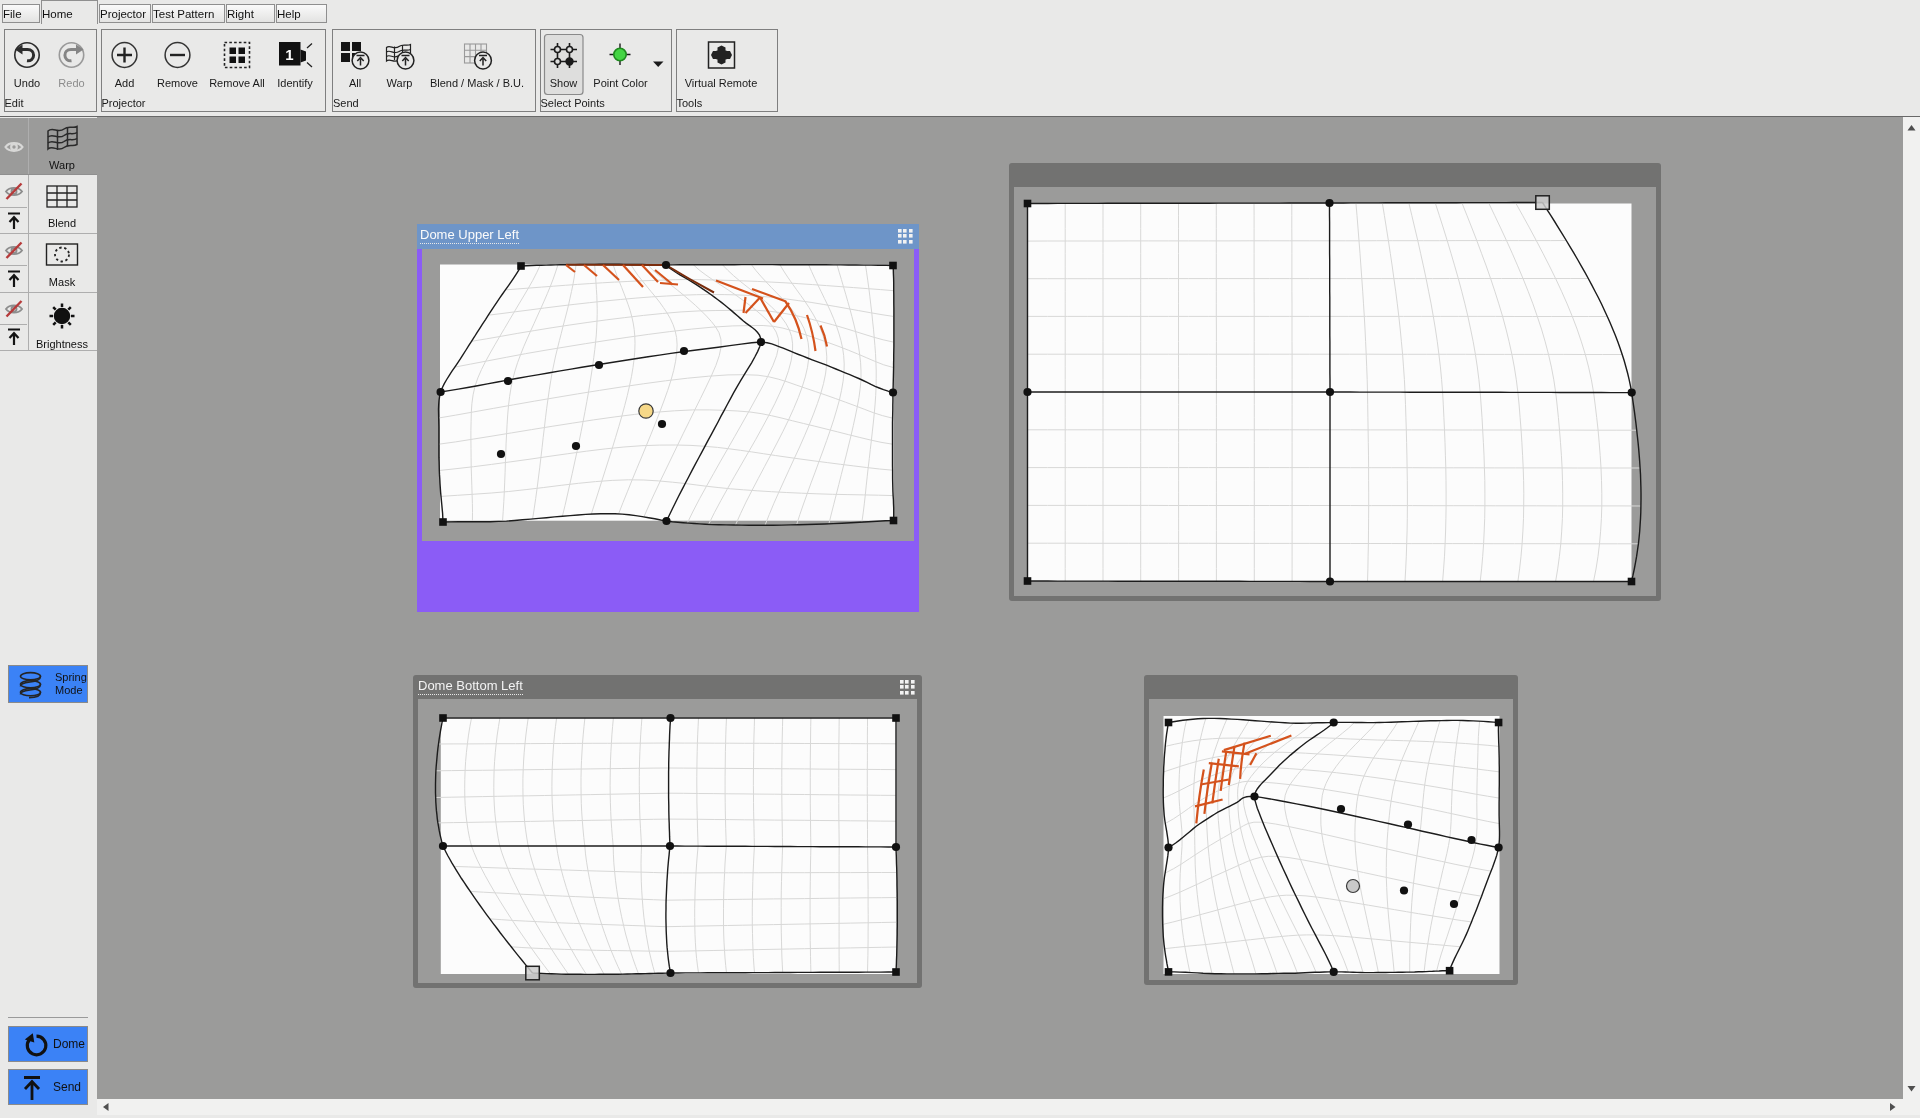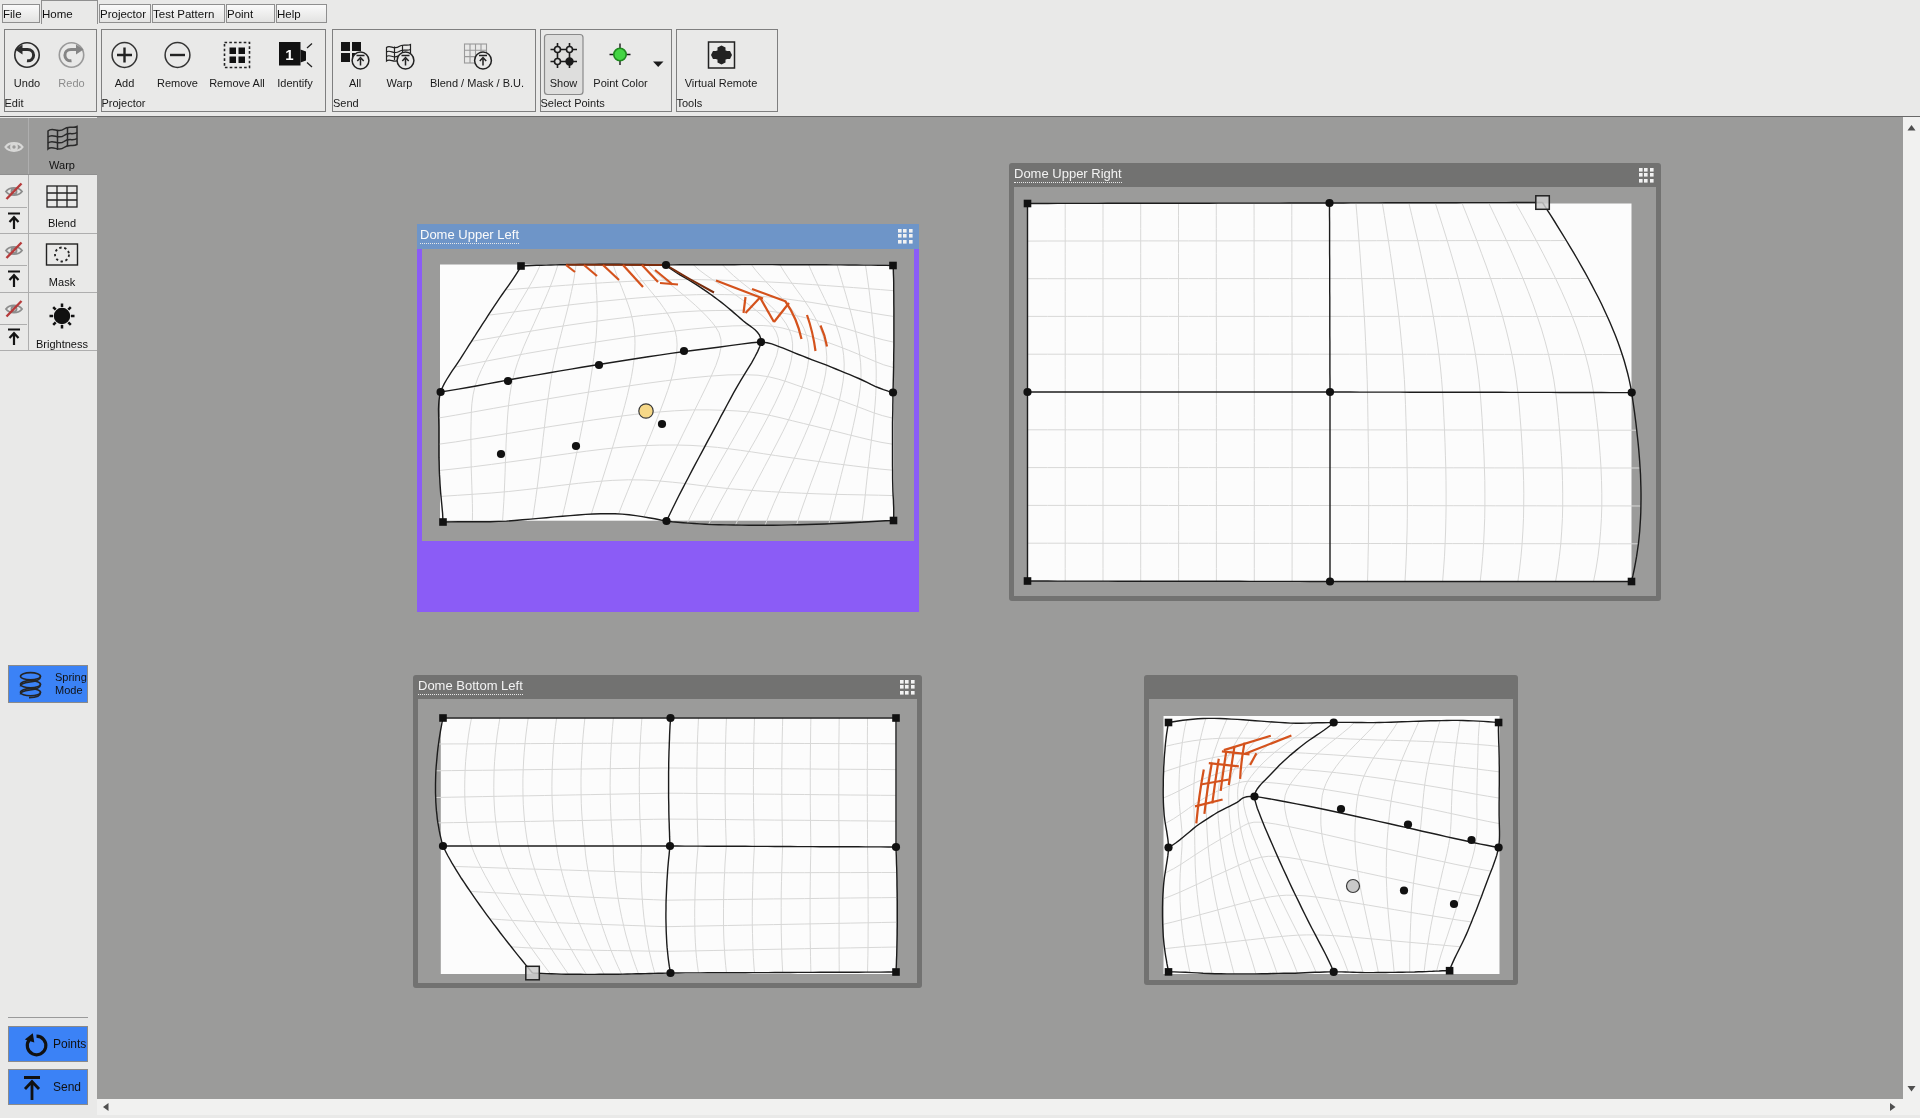--- a/index.html
+++ b/index.html
@@ -84,34 +84,20 @@
         <circle cx="576.0" cy="446.0" r="4.1" fill="#111"></circle>
         <circle cx="662.0" cy="424.0" r="4.1" fill="#111"></circle>
         <rect x="517.2" y="262.2" width="7.6" height="7.6" fill="#111"></rect>
         <rect x="889.2" y="261.7" width="7.6" height="7.6" fill="#111"></rect>
         <rect x="439.2" y="518.2" width="7.6" height="7.6" fill="#111"></rect>
         <rect x="889.7" y="516.7" width="7.6" height="7.6" fill="#111"></rect>
       </svg>
     </div>
   </div>
 <div class="win" style="left:1009px;top:163px;width:652.0px;height:438.0px;background:#727271;border-radius:3px">
-    <div class="wtitle" style="height:24px">
-      <span style="left:5px;color:#f3f3f3">Dome Upper Right</span>
-      <div class="gridicon" style="right:6px"><svg width="15" height="15" viewBox="0 0 15 15">
-          <rect x="0" y="0" width="3.6" height="3.6" fill="#f2f2f2"></rect>
-          <rect x="5" y="0" width="3.6" height="3.6" fill="#f2f2f2"></rect>
-          <rect x="11" y="0" width="3.6" height="3.6" fill="#f2f2f2"></rect>
-          <rect x="0" y="5" width="3.6" height="3.6" fill="#f2f2f2"></rect>
-          <rect x="5" y="5" width="3.6" height="3.6" fill="#f2f2f2"></rect>
-          <rect x="11" y="5" width="3.6" height="3.6" fill="#f2f2f2"></rect>
-          <rect x="0" y="11" width="3.6" height="3.6" fill="#f2f2f2"></rect>
-          <rect x="5" y="11" width="3.6" height="3.6" fill="#f2f2f2"></rect>
-          <rect x="11" y="11" width="3.6" height="3.6" fill="#f2f2f2"></rect>
-        </svg></div>
-    </div>
     <div class="abs" style="left:5px;top:24px;width:642.0px;height:409.0px;background:#9b9b9a;overflow:hidden">
       <svg width="642" height="409" viewBox="1014.0 187.0 642 409" style="position:absolute;left:0;top:0">
         <rect x="1027.5" y="203.5" width="604.0" height="377.5" fill="#fcfcfc"></rect>
         <path d="M1065.2,203.4L1065.2,215.9L1065.2,228.5L1065.2,241.0L1065.2,253.6L1065.2,266.1L1065.2,278.7L1065.2,291.3L1065.2,303.8L1065.2,316.4L1065.2,329.0L1065.2,341.6L1065.2,354.2L1065.2,366.8L1065.2,379.4L1065.2,392.0L1065.2,404.6L1065.2,417.2L1065.2,429.8L1065.2,442.4L1065.2,455.0L1065.2,467.6L1065.2,480.2L1065.2,492.8L1065.2,505.4L1065.2,518.0L1065.2,530.6L1065.2,543.2L1065.2,555.8L1065.2,568.5L1065.2,581.1M1103.0,203.4L1103.0,215.9L1103.0,228.4L1103.0,241.0L1103.0,253.5L1103.0,266.1L1103.0,278.7L1103.0,291.2L1103.0,303.8L1103.0,316.4L1103.0,329.0L1103.0,341.6L1103.0,354.2L1103.0,366.8L1103.0,379.4L1103.0,392.0L1103.0,404.6L1103.0,417.2L1103.0,429.8L1103.0,442.4L1103.0,455.0L1103.0,467.6L1103.0,480.2L1103.0,492.8L1103.0,505.4L1103.0,518.0L1103.0,530.7L1103.0,543.3L1103.0,555.9L1103.0,568.5L1103.0,581.1M1140.7,203.3L1140.7,215.8L1140.7,228.4L1140.7,240.9L1140.7,253.5L1140.7,266.1L1140.7,278.6L1140.7,291.2L1140.7,303.8L1140.7,316.4L1140.7,329.0L1140.7,341.6L1140.7,354.2L1140.7,366.8L1140.7,379.4L1140.7,392.0L1140.7,404.6L1140.7,417.2L1140.7,429.8L1140.7,442.4L1140.7,455.0L1140.7,467.6L1140.7,480.2L1140.7,492.8L1140.7,505.4L1140.7,518.1L1140.7,530.7L1140.7,543.3L1140.7,555.9L1140.7,568.6L1140.7,581.2M1178.5,203.2L1178.5,215.8L1178.5,228.3L1178.5,240.9L1178.5,253.5L1178.5,266.0L1178.5,278.6L1178.5,291.2L1178.5,303.8L1178.5,316.4L1178.5,329.0L1178.5,341.6L1178.5,354.2L1178.5,366.8L1178.6,379.4L1178.6,392.0L1178.6,404.6L1178.6,417.2L1178.6,429.8L1178.6,442.4L1178.6,455.0L1178.6,467.6L1178.6,480.2L1178.6,492.8L1178.6,505.5L1178.6,518.1L1178.6,530.7L1178.6,543.3L1178.6,556.0L1178.6,568.6L1178.6,581.2M1216.3,203.1L1216.3,215.7L1216.3,228.3L1216.3,240.9L1216.3,253.4L1216.3,266.0L1216.3,278.6L1216.3,291.2L1216.3,303.8L1216.3,316.4L1216.4,329.0L1216.4,341.6L1216.4,354.2L1216.4,366.8L1216.4,379.4L1216.4,392.0L1216.4,404.6L1216.4,417.2L1216.4,429.8L1216.4,442.4L1216.4,455.0L1216.4,467.6L1216.4,480.2L1216.4,492.8L1216.4,505.5L1216.4,518.1L1216.4,530.7L1216.4,543.4L1216.4,556.0L1216.4,568.6L1216.4,581.3M1254.0,203.1L1254.1,215.7L1254.1,228.3L1254.1,240.8L1254.1,253.4L1254.1,266.0L1254.1,278.6L1254.1,291.2L1254.2,303.8L1254.2,316.4L1254.2,329.0L1254.2,341.6L1254.2,354.2L1254.2,366.8L1254.2,379.4L1254.3,392.0L1254.3,404.6L1254.3,417.2L1254.3,429.8L1254.3,442.4L1254.3,455.0L1254.3,467.6L1254.3,480.2L1254.3,492.9L1254.3,505.5L1254.3,518.1L1254.3,530.7L1254.3,543.4L1254.3,556.0L1254.3,568.7L1254.3,581.4M1291.8,203.0L1291.8,215.6L1291.8,228.2L1291.9,240.8L1291.9,253.4L1291.9,266.0L1291.9,278.6L1291.9,291.2L1292.0,303.8L1292.0,316.4L1292.0,329.0L1292.0,341.6L1292.1,354.2L1292.1,366.8L1292.1,379.4L1292.1,392.0L1292.1,404.6L1292.1,417.2L1292.1,429.8L1292.1,442.4L1292.1,455.0L1292.1,467.6L1292.1,480.2L1292.1,492.9L1292.1,505.5L1292.1,518.1L1292.1,530.8L1292.1,543.4L1292.1,556.1L1292.1,568.7L1292.1,581.4M1355.9,202.9L1357.0,215.5L1358.0,228.1L1359.0,240.8L1360.0,253.4L1360.9,266.0L1361.8,278.6L1362.7,291.2L1363.5,303.8L1364.3,316.4L1365.0,329.0L1365.6,341.6L1366.2,354.2L1366.7,366.8L1367.2,379.5L1367.5,392.1L1367.7,404.7L1367.9,417.3L1368.1,429.9L1368.3,442.5L1368.5,455.1L1368.6,467.7L1368.6,480.3L1368.7,492.9L1368.7,505.6L1368.6,518.2L1368.5,530.9L1368.4,543.5L1368.1,556.2L1367.9,568.8L1367.5,581.5M1382.3,202.9L1384.4,215.5L1386.4,228.1L1388.4,240.7L1390.3,253.3L1392.2,266.0L1393.9,278.6L1395.7,291.2L1397.3,303.8L1398.8,316.4L1400.2,329.0L1401.4,341.7L1402.6,354.3L1403.5,366.9L1404.4,379.5L1405.0,392.1L1405.5,404.7L1405.9,417.3L1406.3,429.9L1406.6,442.5L1406.9,455.1L1407.1,467.7L1407.3,480.4L1407.4,493.0L1407.4,505.6L1407.3,518.3L1407.1,530.9L1406.7,543.6L1406.3,556.2L1405.7,568.9L1405.0,581.5M1408.8,202.8L1411.8,215.4L1414.8,228.1L1417.8,240.7L1420.6,253.3L1423.4,265.9L1426.1,278.6L1428.6,291.2L1431.1,303.8L1433.3,316.4L1435.4,329.0L1437.3,341.7L1438.9,354.3L1440.4,366.9L1441.6,379.6L1442.6,392.2L1443.3,404.8L1443.9,417.4L1444.5,430.0L1445.0,442.6L1445.4,455.2L1445.8,467.8L1446.0,480.4L1446.1,493.0L1446.1,505.7L1445.9,518.3L1445.6,531.0L1445.1,543.6L1444.5,556.2L1443.6,568.9L1442.6,581.5M1435.2,202.7L1439.3,215.4L1443.3,228.0L1447.2,240.6L1451.0,253.3L1454.7,265.9L1458.3,278.5L1461.7,291.2L1464.9,303.8L1467.9,316.4L1470.6,329.1L1473.2,341.7L1475.4,354.3L1477.3,367.0L1478.9,379.6L1480.2,392.3L1481.1,404.9L1482.0,417.4L1482.7,430.0L1483.4,442.6L1484.0,455.2L1484.4,467.8L1484.8,480.5L1484.9,493.1L1484.9,505.7L1484.7,518.4L1484.2,531.0L1483.6,543.7L1482.7,556.3L1481.6,568.9L1480.2,581.5M1461.8,202.6L1466.9,215.3L1471.9,228.0L1476.8,240.6L1481.5,253.3L1486.2,265.9L1490.6,278.5L1494.8,291.2L1498.8,303.8L1502.6,316.4L1506.0,329.1L1509.1,341.7L1511.9,354.4L1514.3,367.0L1516.3,379.7L1517.9,392.4L1519.1,404.9L1520.1,417.5L1521.1,430.1L1521.9,442.7L1522.6,455.3L1523.2,467.9L1523.6,480.5L1523.8,493.2L1523.7,505.8L1523.5,518.4L1522.9,531.1L1522.1,543.7L1521.0,556.3L1519.6,568.9L1517.9,581.5M1488.5,202.6L1494.6,215.3L1500.6,227.9L1506.5,240.6L1512.2,253.2L1517.7,265.9L1523.0,278.5L1528.1,291.2L1532.9,303.8L1537.3,316.5L1541.5,329.1L1545.2,341.8L1548.5,354.4L1551.4,367.1L1553.8,379.8L1555.7,392.5L1557.1,405.0L1558.4,417.5L1559.5,430.1L1560.5,442.7L1561.4,455.3L1562.1,467.9L1562.5,480.6L1562.7,493.2L1562.7,505.9L1562.4,518.5L1561.7,531.1L1560.8,543.7L1559.4,556.4L1557.7,568.9L1555.6,581.5M1515.4,202.5L1522.5,215.2L1529.5,227.9L1536.3,240.6L1542.9,253.2L1549.4,265.9L1555.6,278.5L1561.5,291.2L1567.1,303.8L1572.3,316.5L1577.1,329.1L1581.4,341.8L1585.3,354.5L1588.6,367.1L1591.4,379.8L1593.6,392.5L1595.2,405.0L1596.7,417.6L1598.1,430.2L1599.2,442.8L1600.2,455.4L1601.0,468.0L1601.5,480.6L1601.8,493.3L1601.8,505.9L1601.4,518.6L1600.6,531.2L1599.5,543.8L1598.0,556.4L1596.0,569.0L1593.5,581.5M1027.5,241.1L1047.6,241.0L1067.7,241.0L1087.9,241.0L1108.0,241.0L1128.1,240.9L1148.3,240.9L1168.4,240.9L1188.6,240.9L1208.8,240.9L1228.9,240.9L1249.1,240.8L1269.2,240.8L1289.3,240.8L1309.5,240.8L1329.6,240.8L1345.3,240.8L1360.9,240.8L1376.6,240.7L1392.3,240.7L1408.0,240.7L1423.7,240.7L1439.4,240.7L1455.1,240.6L1470.9,240.6L1486.7,240.6L1502.5,240.6L1518.4,240.6L1534.3,240.6L1550.3,240.6L1566.3,240.5M1027.5,278.7L1047.6,278.7L1067.7,278.7L1087.9,278.7L1108.0,278.7L1128.1,278.7L1148.3,278.6L1168.4,278.6L1188.6,278.6L1208.8,278.6L1228.9,278.6L1249.1,278.6L1269.3,278.6L1289.4,278.6L1309.6,278.6L1329.7,278.6L1346.8,278.6L1364.0,278.6L1381.1,278.6L1398.2,278.6L1415.4,278.6L1432.5,278.6L1449.7,278.5L1466.9,278.5L1484.1,278.5L1501.4,278.5L1518.7,278.5L1536.0,278.5L1553.4,278.5L1570.8,278.5L1588.3,278.5M1027.5,316.4L1047.6,316.4L1067.7,316.4L1087.9,316.4L1108.0,316.4L1128.1,316.4L1148.3,316.4L1168.5,316.4L1188.6,316.4L1208.8,316.4L1229.0,316.4L1249.1,316.4L1269.3,316.4L1289.5,316.4L1309.6,316.4L1329.8,316.4L1348.2,316.4L1366.6,316.4L1385.0,316.4L1403.4,316.4L1421.8,316.4L1440.2,316.4L1458.7,316.4L1477.1,316.4L1495.6,316.4L1514.1,316.5L1532.7,316.5L1551.3,316.5L1569.9,316.5L1588.6,316.5L1607.3,316.5M1027.5,354.2L1047.6,354.2L1067.7,354.2L1087.9,354.2L1108.0,354.2L1128.1,354.2L1148.3,354.2L1168.5,354.2L1188.6,354.2L1208.8,354.2L1229.0,354.2L1249.2,354.2L1269.3,354.2L1289.5,354.2L1309.7,354.2L1329.9,354.2L1349.3,354.2L1368.6,354.2L1388.0,354.3L1407.4,354.3L1426.8,354.3L1446.2,354.3L1465.7,354.3L1485.1,354.4L1504.6,354.4L1524.1,354.4L1543.6,354.4L1563.2,354.4L1582.8,354.5L1602.5,354.5L1622.2,354.5M1027.5,429.8L1047.6,429.8L1067.7,429.8L1087.9,429.8L1108.0,429.8L1128.1,429.8L1148.3,429.8L1168.5,429.8L1188.7,429.8L1208.8,429.8L1229.0,429.8L1249.2,429.8L1269.4,429.8L1289.6,429.8L1309.8,429.8L1330.0,429.8L1350.3,429.8L1370.7,429.9L1391.0,429.9L1411.4,429.9L1431.8,429.9L1452.1,430.0L1472.5,430.0L1493.0,430.0L1513.4,430.0L1533.9,430.1L1554.4,430.1L1574.9,430.1L1595.5,430.2L1616.1,430.2L1636.7,430.2M1027.5,467.6L1047.6,467.6L1067.7,467.6L1087.9,467.6L1108.0,467.6L1128.1,467.6L1148.3,467.6L1168.5,467.6L1188.7,467.6L1208.8,467.6L1229.0,467.6L1249.2,467.6L1269.4,467.6L1289.6,467.6L1309.8,467.6L1330.0,467.6L1350.6,467.7L1371.1,467.7L1391.7,467.7L1412.3,467.7L1432.9,467.8L1453.5,467.8L1474.1,467.8L1494.8,467.9L1515.4,467.9L1536.1,467.9L1556.9,467.9L1577.6,468.0L1598.4,468.0L1619.2,468.0L1640.1,468.0M1027.5,505.4L1047.6,505.4L1067.7,505.4L1087.9,505.4L1108.0,505.4L1128.1,505.4L1148.3,505.4L1168.5,505.5L1188.7,505.5L1208.8,505.5L1229.0,505.5L1249.2,505.5L1269.4,505.5L1289.6,505.5L1309.8,505.5L1330.0,505.5L1350.6,505.5L1371.3,505.6L1391.9,505.6L1412.5,505.6L1433.2,505.7L1453.8,505.7L1474.5,505.7L1495.2,505.8L1516.0,505.8L1536.7,505.8L1557.5,505.9L1578.3,505.9L1599.1,505.9L1620.0,505.9L1640.9,506.0M1027.5,543.2L1047.6,543.2L1067.7,543.2L1087.9,543.3L1108.0,543.3L1128.1,543.3L1148.3,543.3L1168.5,543.3L1188.7,543.3L1208.8,543.3L1229.0,543.4L1249.2,543.4L1269.4,543.4L1289.6,543.4L1309.8,543.4L1330.0,543.5L1350.5,543.5L1370.9,543.5L1391.4,543.5L1411.8,543.6L1432.3,543.6L1452.8,543.6L1473.3,543.6L1493.9,543.7L1514.4,543.7L1535.0,543.7L1555.6,543.7L1576.2,543.8L1596.9,543.8L1617.6,543.8L1638.4,543.8" fill="none" stroke="#d8d8d7" stroke-width="1"></path>
         <path d="M1027.5,203.5L1027.5,209.8L1027.5,216.0L1027.5,222.3L1027.5,228.5L1027.5,234.8L1027.5,241.1L1027.5,247.3L1027.5,253.6L1027.5,259.9L1027.5,266.1L1027.5,272.4L1027.5,278.7L1027.5,285.0L1027.5,291.3L1027.5,297.6L1027.5,303.9L1027.5,310.1L1027.5,316.4L1027.5,322.7L1027.5,329.0L1027.5,335.3L1027.5,341.6L1027.5,347.9L1027.5,354.2L1027.5,360.5L1027.5,366.8L1027.5,373.1L1027.5,379.4L1027.5,385.7L1027.5,392.0L1027.5,398.3L1027.5,404.6L1027.5,410.9L1027.5,417.2L1027.5,423.5L1027.5,429.8L1027.5,436.1L1027.5,442.4L1027.5,448.7L1027.5,455.0L1027.5,461.3L1027.5,467.6L1027.5,473.9L1027.5,480.2L1027.5,486.5L1027.5,492.8L1027.5,499.1L1027.5,505.4L1027.5,511.7L1027.5,518.0L1027.5,524.3L1027.5,530.6L1027.5,536.9L1027.5,543.2L1027.5,549.5L1027.5,555.8L1027.5,562.1L1027.5,568.4L1027.5,574.7L1027.5,581.0M1329.5,203.0L1329.5,209.3L1329.5,215.6L1329.6,221.9L1329.6,228.2L1329.6,234.5L1329.6,240.8L1329.6,247.1L1329.6,253.4L1329.7,259.7L1329.7,266.0L1329.7,272.3L1329.7,278.6L1329.7,284.9L1329.7,291.2L1329.8,297.5L1329.8,303.8L1329.8,310.1L1329.8,316.4L1329.8,322.7L1329.8,329.0L1329.8,335.3L1329.9,341.6L1329.9,347.9L1329.9,354.2L1329.9,360.5L1329.9,366.8L1329.9,373.1L1330.0,379.4L1330.0,385.7L1330.0,392.0L1330.0,398.3L1330.0,404.6L1330.0,410.9L1330.0,417.2L1330.0,423.5L1330.0,429.8L1330.0,436.1L1330.0,442.4L1330.0,448.7L1330.0,455.0L1330.0,461.3L1330.0,467.6L1330.0,473.9L1330.0,480.3L1330.0,486.6L1330.0,492.9L1330.0,499.2L1330.0,505.5L1330.0,511.8L1330.0,518.1L1330.0,524.5L1330.0,530.8L1330.0,537.1L1330.0,543.5L1330.0,549.8L1330.0,556.1L1330.0,562.5L1330.0,568.8L1330.0,575.2L1330.0,581.5M1542.5,202.5L1546.5,208.8L1550.6,215.2L1554.6,221.5L1558.5,227.9L1562.4,234.2L1566.3,240.5L1570.1,246.9L1573.9,253.2L1577.6,259.5L1581.2,265.9L1584.8,272.2L1588.3,278.5L1591.7,284.9L1595.0,291.2L1598.3,297.5L1601.4,303.8L1604.4,310.2L1607.3,316.5L1610.1,322.8L1612.8,329.2L1615.4,335.5L1617.8,341.8L1620.1,348.2L1622.2,354.5L1624.2,360.8L1626.0,367.2L1627.7,373.5L1629.2,379.9L1630.5,386.2L1631.7,392.6L1632.6,398.8L1633.5,405.1L1634.4,411.4L1635.2,417.6L1636.0,423.9L1636.7,430.2L1637.4,436.5L1638.1,442.8L1638.7,449.1L1639.2,455.4L1639.7,461.7L1640.1,468.0L1640.5,474.4L1640.7,480.7L1640.9,487.0L1641.0,493.3L1641.0,499.7L1640.9,506.0L1640.8,512.3L1640.5,518.6L1640.1,524.9L1639.7,531.2L1639.1,537.5L1638.4,543.8L1637.5,550.1L1636.6,556.4L1635.5,562.7L1634.3,569.0L1633.0,575.2L1631.5,581.5M1027.5,203.5L1037.6,203.5L1047.6,203.5L1057.7,203.4L1067.7,203.4L1077.8,203.4L1087.9,203.4L1097.9,203.4L1108.0,203.3L1118.1,203.3L1128.1,203.3L1138.2,203.3L1148.3,203.3L1158.4,203.2L1168.4,203.2L1178.5,203.2L1188.6,203.2L1198.6,203.2L1208.7,203.2L1218.8,203.1L1228.9,203.1L1238.9,203.1L1249.0,203.1L1259.1,203.1L1269.1,203.1L1279.2,203.1L1289.3,203.0L1299.3,203.0L1309.4,203.0L1319.4,203.0L1329.5,203.0L1336.5,203.0L1343.6,203.0L1350.6,202.9L1357.7,202.9L1364.7,202.9L1371.8,202.9L1378.8,202.9L1385.9,202.8L1392.9,202.8L1399.9,202.8L1407.0,202.8L1414.1,202.8L1421.1,202.7L1428.2,202.7L1435.2,202.7L1442.3,202.7L1449.4,202.7L1456.5,202.7L1463.6,202.6L1470.7,202.6L1477.8,202.6L1485.0,202.6L1492.1,202.6L1499.3,202.6L1506.4,202.6L1513.6,202.5L1520.8,202.5L1528.0,202.5L1535.3,202.5L1542.5,202.5M1027.5,392.0L1037.6,392.0L1047.6,392.0L1057.7,392.0L1067.7,392.0L1077.8,392.0L1087.9,392.0L1097.9,392.0L1108.0,392.0L1118.1,392.0L1128.1,392.0L1138.2,392.0L1148.3,392.0L1158.4,392.0L1168.5,392.0L1178.6,392.0L1188.7,392.0L1198.7,392.0L1208.8,392.0L1218.9,392.0L1229.0,392.0L1239.1,392.0L1249.2,392.0L1259.3,392.0L1269.4,392.0L1279.5,392.0L1289.6,392.0L1299.7,392.0L1309.8,392.0L1319.9,392.0L1330.0,392.0L1340.0,392.0L1350.0,392.0L1360.0,392.1L1370.0,392.1L1380.0,392.1L1390.0,392.1L1400.0,392.1L1410.0,392.2L1420.0,392.2L1430.1,392.2L1440.1,392.2L1450.1,392.2L1460.1,392.3L1470.2,392.3L1480.2,392.3L1490.3,392.3L1500.3,392.3L1510.4,392.4L1520.4,392.4L1530.5,392.4L1540.6,392.4L1550.7,392.4L1560.8,392.5L1570.9,392.5L1581.0,392.5L1591.1,392.5L1601.2,392.5L1611.4,392.6L1621.5,392.6L1631.7,392.6M1027.5,581.0L1037.6,581.0L1047.6,581.0L1057.7,581.1L1067.7,581.1L1077.8,581.1L1087.9,581.1L1097.9,581.1L1108.0,581.1L1118.1,581.2L1128.1,581.2L1138.2,581.2L1148.3,581.2L1158.4,581.2L1168.5,581.2L1178.6,581.2L1188.7,581.3L1198.7,581.3L1208.8,581.3L1218.9,581.3L1229.0,581.3L1239.1,581.3L1249.2,581.4L1259.3,581.4L1269.4,581.4L1279.5,581.4L1289.6,581.4L1299.7,581.4L1309.8,581.5L1319.9,581.5L1330.0,581.5L1340.0,581.5L1350.0,581.5L1360.0,581.5L1370.0,581.5L1380.0,581.5L1390.0,581.5L1400.0,581.5L1410.0,581.5L1420.0,581.5L1430.1,581.5L1440.1,581.5L1450.1,581.5L1460.1,581.5L1470.2,581.5L1480.2,581.5L1490.2,581.5L1500.3,581.5L1510.3,581.5L1520.4,581.5L1530.4,581.5L1540.5,581.5L1550.6,581.5L1560.7,581.5L1570.8,581.5L1580.9,581.5L1591.0,581.5L1601.1,581.5L1611.2,581.5L1621.4,581.5L1631.5,581.5" fill="none" stroke="#1c1c1c" stroke-width="1.4"></path>
         <circle cx="1329.5" cy="203.0" r="4.1" fill="#111"></circle>
         <circle cx="1027.5" cy="392.0" r="4.1" fill="#111"></circle>
         <circle cx="1330.0" cy="392.0" r="4.1" fill="#111"></circle>
         <circle cx="1631.7" cy="392.6" r="4.1" fill="#111"></circle>
         <circle cx="1330.0" cy="581.5" r="4.1" fill="#111"></circle>
@@ -189,21 +175,21 @@
         <rect x="1164.7" y="968.1" width="7.6" height="7.6" fill="#111"></rect>
         <rect x="1445.8" y="966.9" width="7.6" height="7.6" fill="#111"></rect>
       </svg>
     </div>
   </div>
 <div id="ribbon">
     <div class="tab" style="left:2px;width:38px">File</div>
     <div class="tab active" style="left:41px;width:57px">Home</div>
     <div class="tab" style="left:99px;width:52px">Projector</div>
     <div class="tab" style="left:152px;width:73px">Test Pattern</div>
-    <div class="tab" style="left:226px;width:49px">Point</div>
+    <div class="tab" style="left:226px;width:49px">Right</div>
     <div class="tab" style="left:276px;width:51px">Help</div>
     <div class="group" style="left:3.5px;width:93.0px">
       <div class="glabel">Edit</div>
     </div>
     <div class="group" style="left:100.5px;width:225.5px">
       <div class="glabel">Projector</div>
     </div>
     <div class="group" style="left:332.0px;width:203.5px">
       <div class="glabel">Send</div>
     </div>
@@ -389,21 +375,21 @@
  </svg>
  <div style="position:absolute;left:46px;top:5px;font-size:11px;line-height:13px;color:#111">Spring<br>Mode</div>
 </div>
 
 <div class="abs" style="left:8px;top:1017px;width:80px;height:1px;background:#9a9a9a"></div>
 <div class="sbtn" style="top:1026px;height:36px">
  <svg class="abs" style="left:13px;top:4px" width="28" height="28" viewBox="0 0 28 28">
   <path d="M14.5,5.2 A9.3,9.3 0 1 1 7.3,8.7" fill="none" stroke="#111" stroke-width="3.2"></path>
   <path d="M10.8,2.2 L2.8,8.4 L12.3,11.4 Z" fill="#111" stroke="none"></path>
  </svg>
- <div style="position:absolute;left:44px;top:10px;font-size:12px;color:#111">Points</div>
+ <div style="position:absolute;left:44px;top:10px;font-size:12px;color:#111">Dome</div>
 </div>
 <div class="sbtn" style="top:1069px;height:36px">
  <svg class="abs" style="left:12px;top:4px" width="26" height="28" viewBox="0 0 26 28">
   <path d="M3,3.5 H19 M11,26 V9 M4,15 L11,7.5 L18,15" fill="none" stroke="#111" stroke-width="2.8"></path>
  </svg>
  <div style="position:absolute;left:44px;top:10px;font-size:12px;color:#111">Send</div>
 </div>
 
 <div id="vsb">
  <svg class="abs" style="left:0;top:0" width="17" height="983" viewBox="0 0 17 983">

